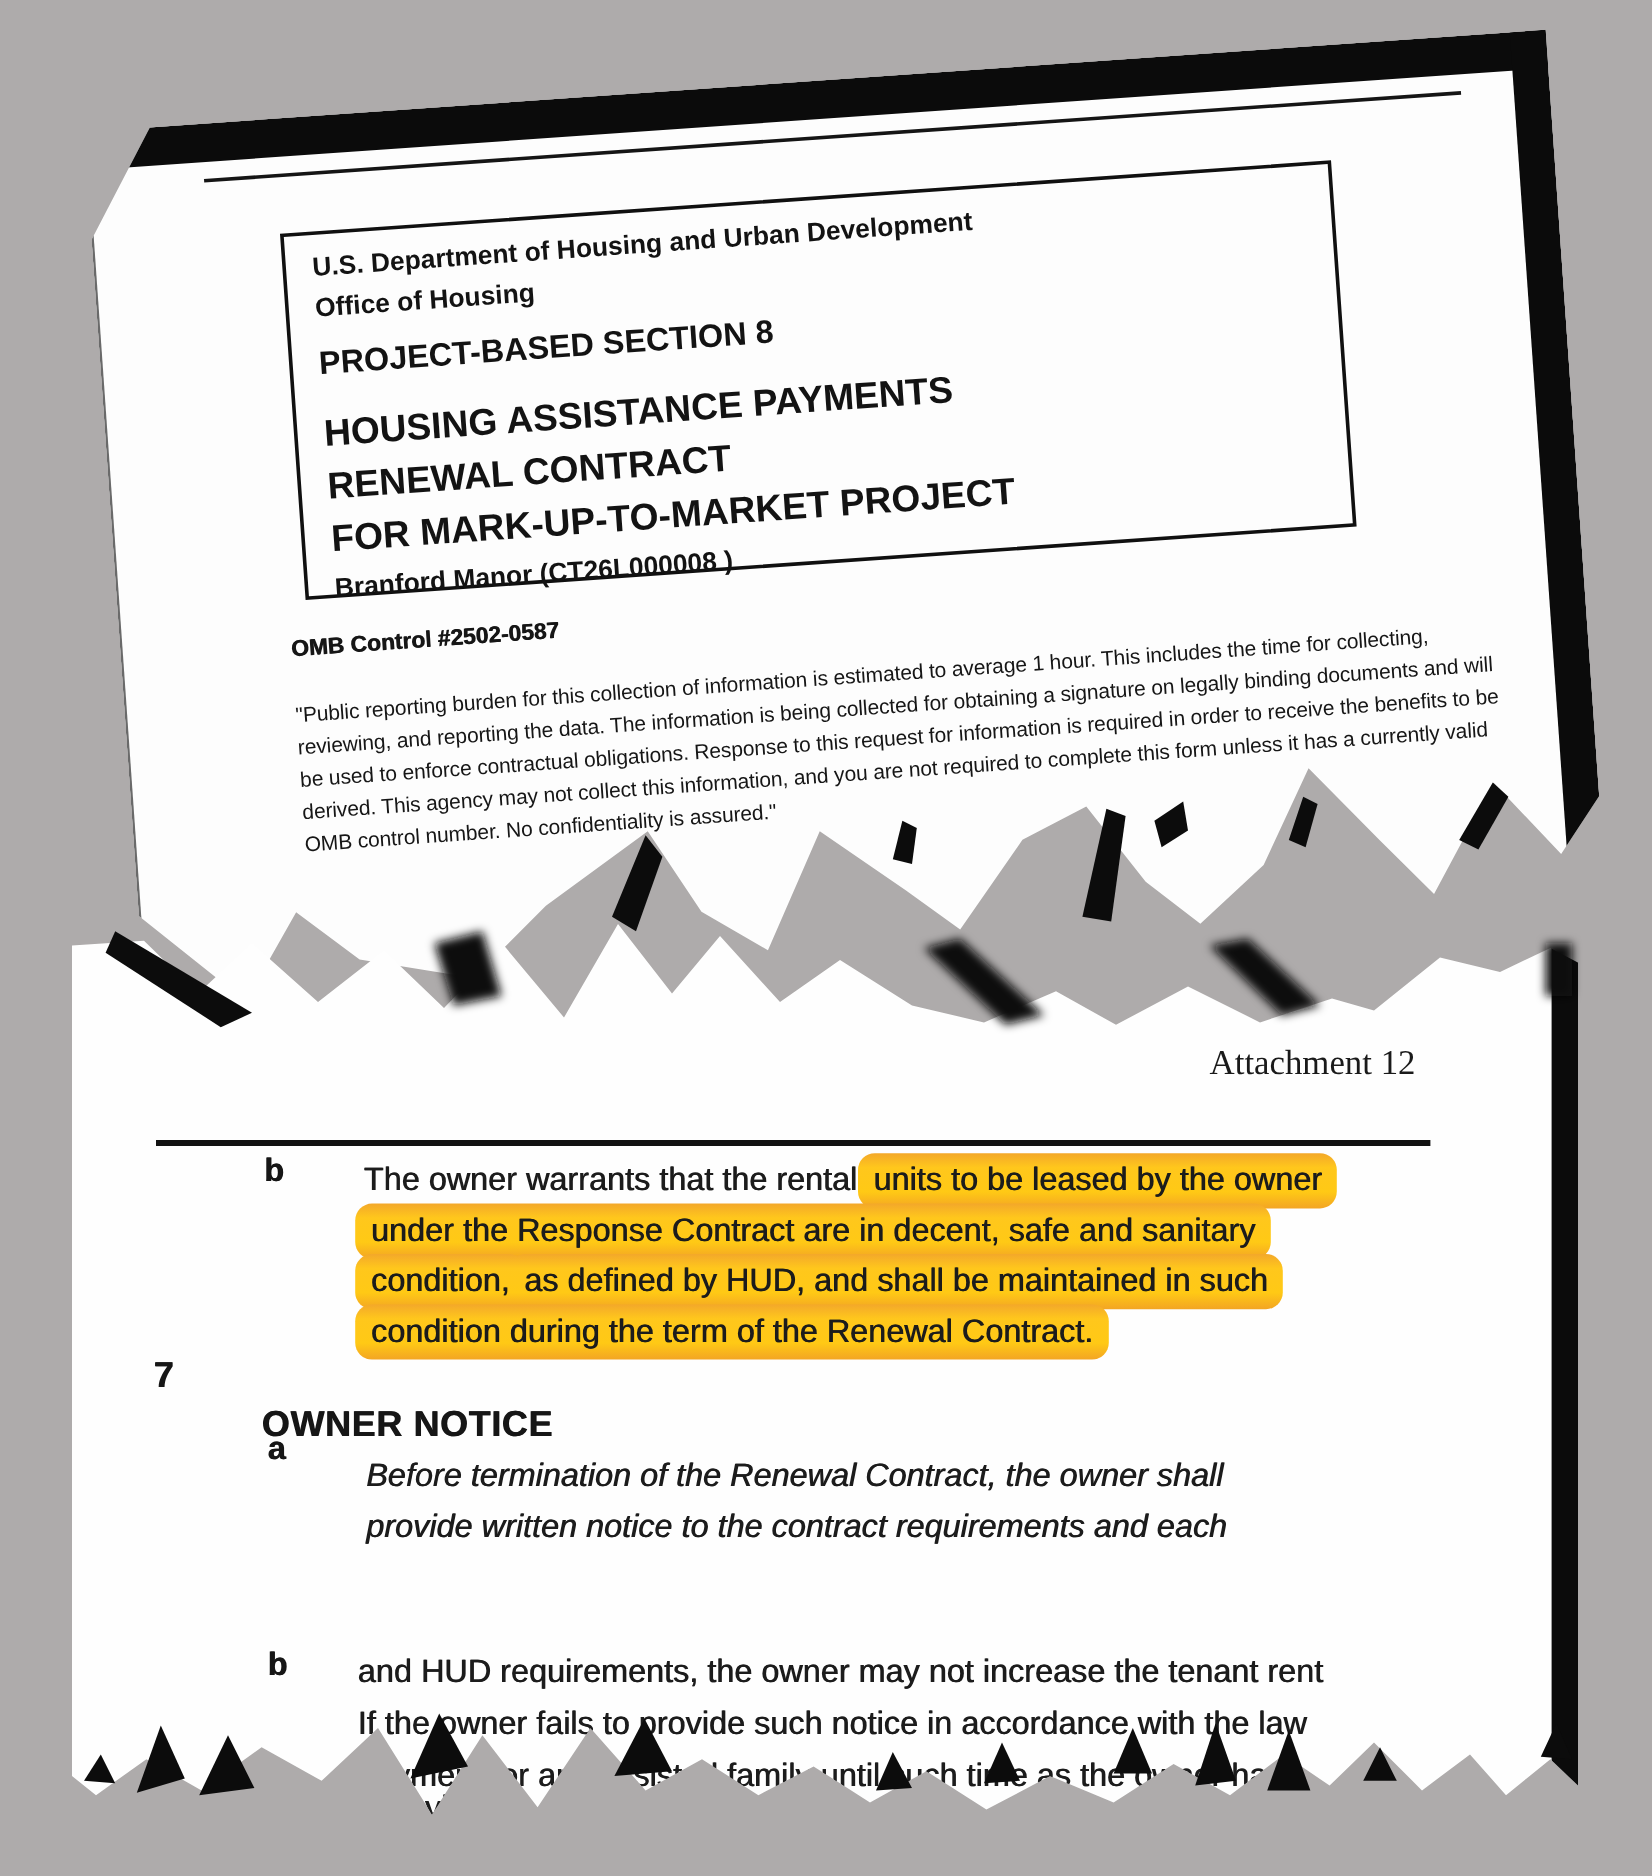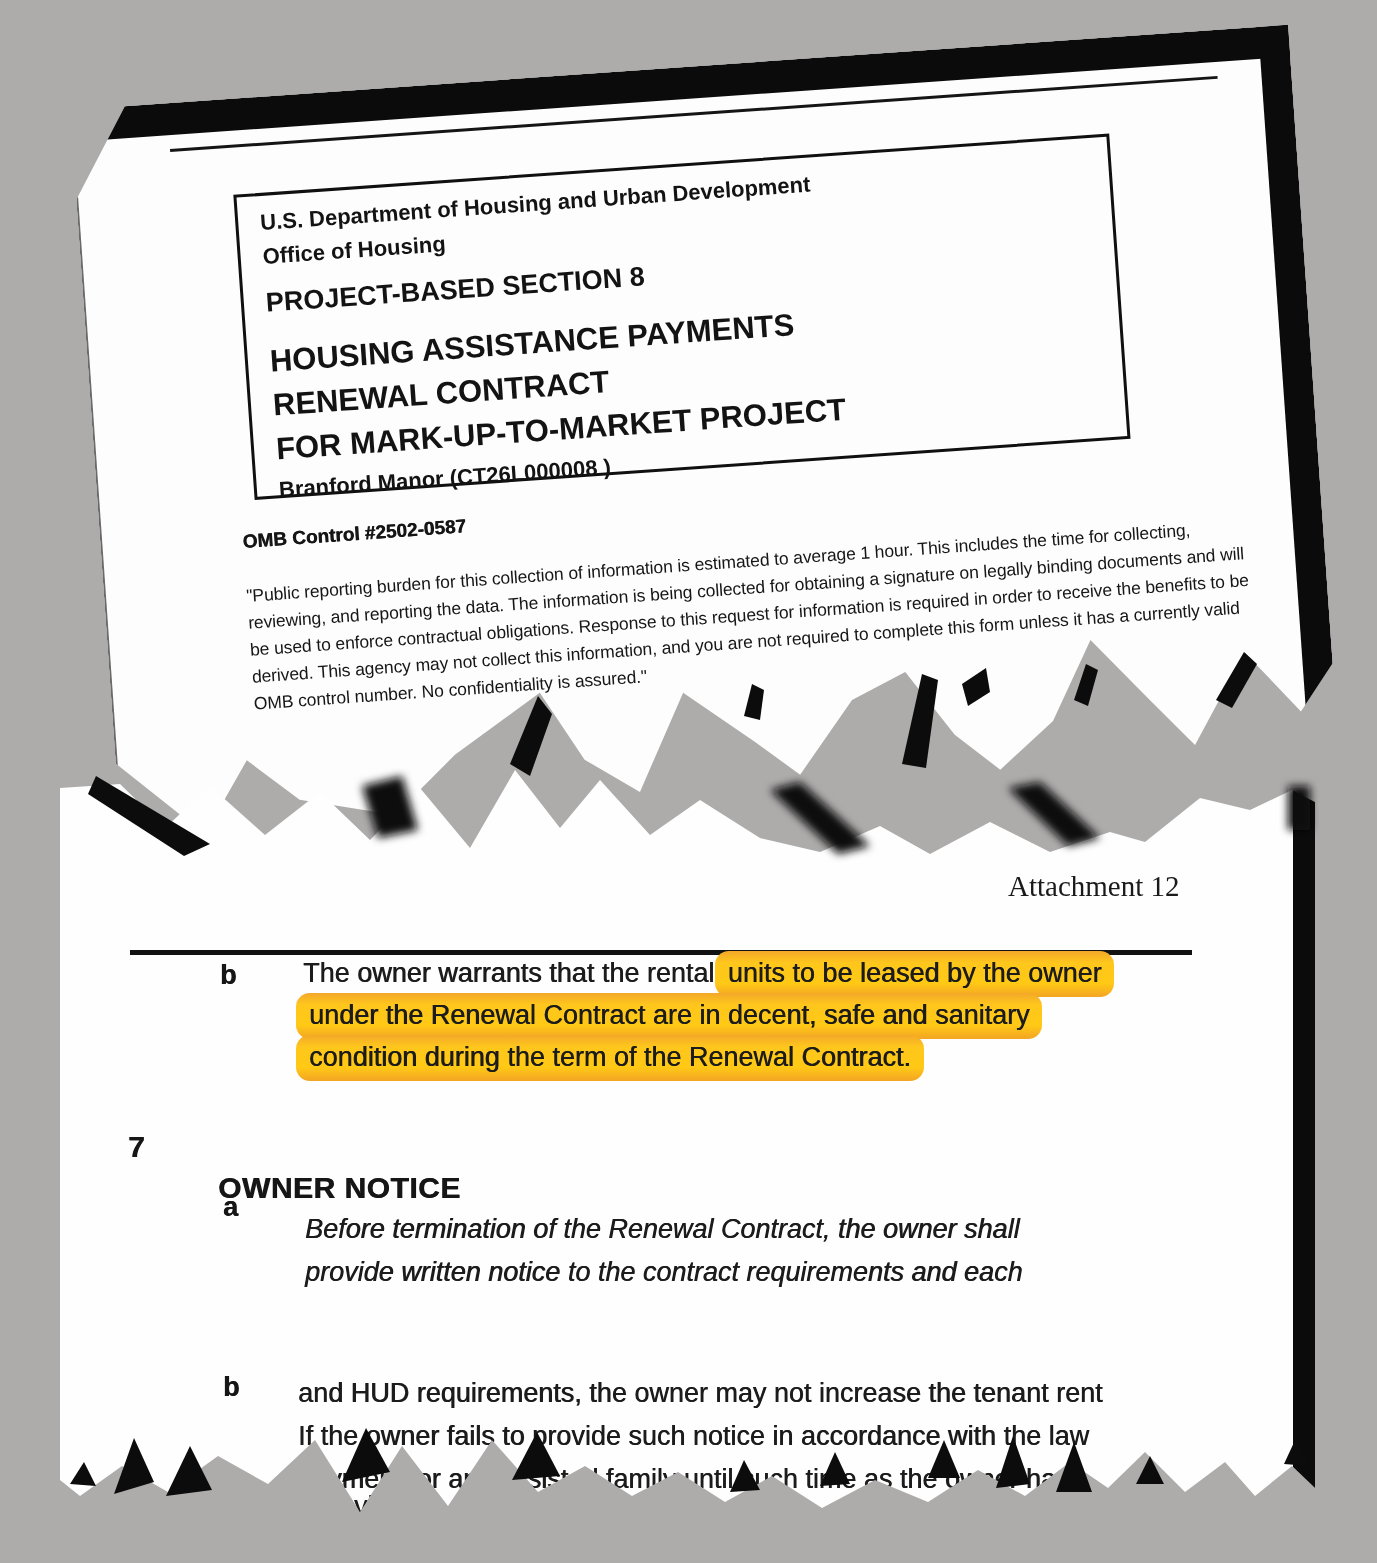--- a/index.html
+++ b/index.html
@@ -83,23 +83,24 @@
   </div>
 </div>
 
 <div id="bottom-page" class="abs">
 
   <div id="attachment" class="abs">Attachment 12</div>
 
   <div id="clause-rule" class="abs"></div>
 
   <div class="abs item-label ink" style="left:160px;top:220px;">b</div>
-  <div class="abs body-text ink" style="left:243px;top:212px;">
+  <div class="abs body-text ink" style="left:243px;top:222px;">
     <div><span>The owner warrants that the rental </span><span class="hl">units to be leased by the owner</span></div>
-    <div><span class="hl">under the Renewal Contract are in decent, safe and sanitary</span></div>
+    <div><span class="hl">under the Response Contract are in decent, safe and sanitary</span></div>
+    <div><span class="hl">condition,</span><span class="hl"> as defined by HUD, and shall be maintained in such</span></div>
     <div><span class="hl">condition during the term of the Renewal Contract.</span></div>
   </div>
 
   <div class="abs item-label ink" style="left:68px;top:390px;font-size:30px;">7</div>
   <div class="abs ink" id="section7-heading" style="left:158px;top:388px;">OWNER NOTICE</div>
 
   <div class="abs item-label ink" style="left:163px;top:452px;">a</div>
   <div class="abs body-text ink" style="left:245px;top:468px;line-height:43px;font-style:italic;">
     <div>Before termination of the Renewal Contract, the owner shall</div>
     <div>provide written notice to the contract requirements and each</div>

